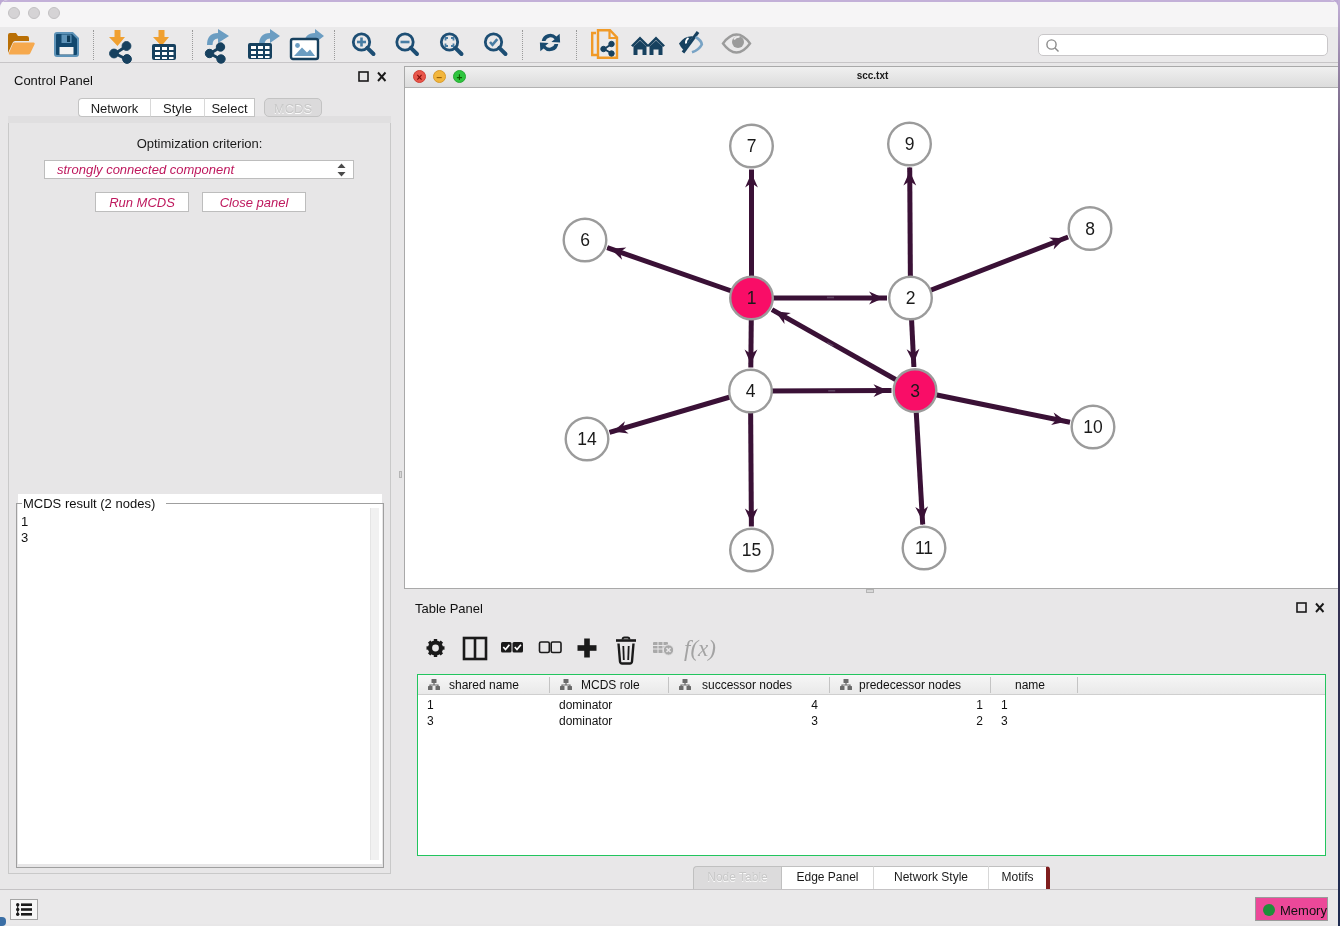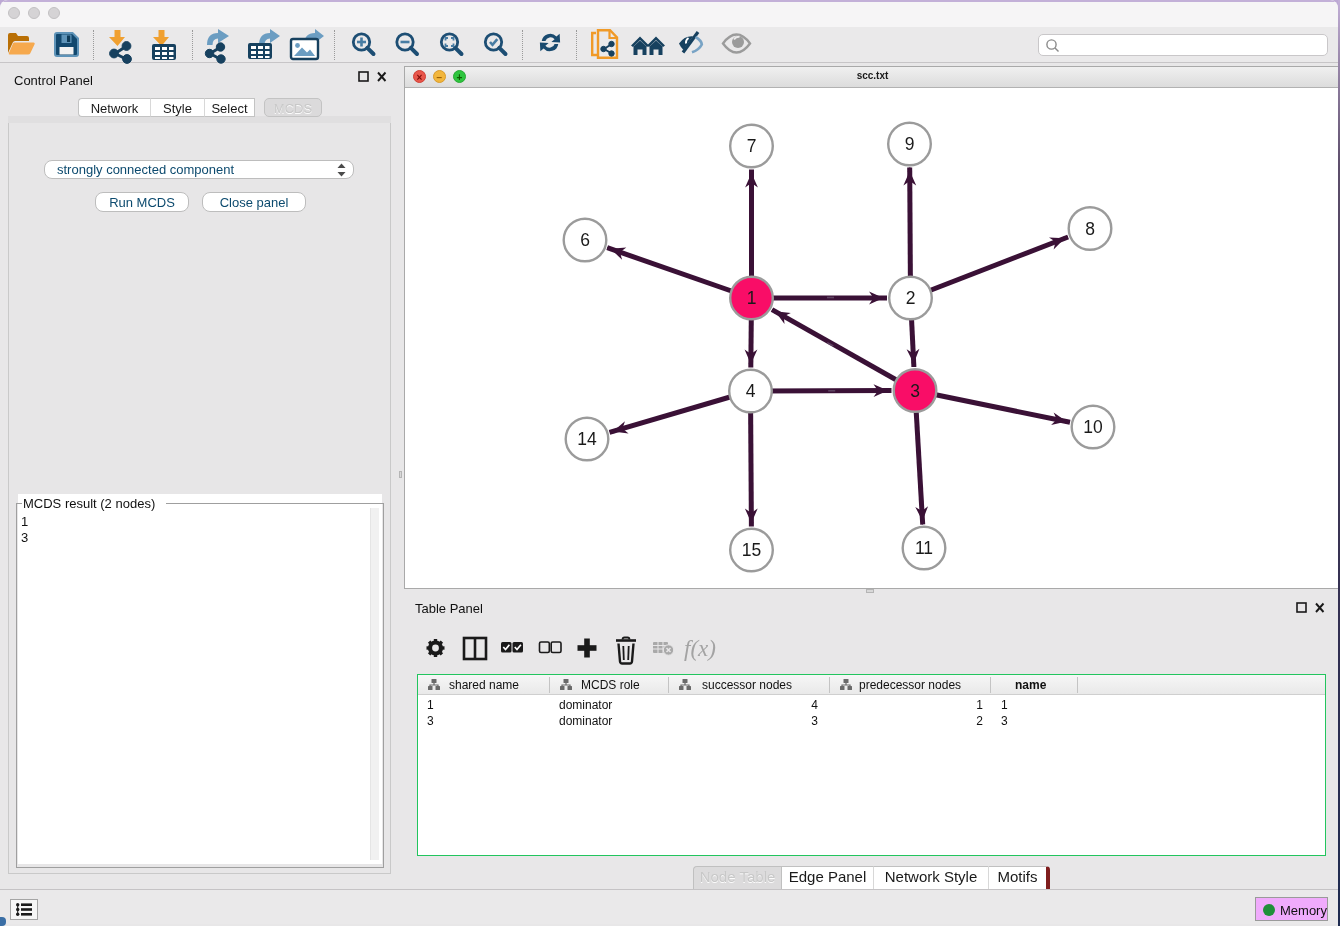--- a/index.html
+++ b/index.html
@@ -11,35 +11,35 @@
 #titletext{position:absolute;top:6px;left:0;width:100%;text-align:center;font-size:13px;color:#b7b1b9;}
 #toolbar{position:absolute;left:0;top:27px;width:100%;height:36px;background:#eae9ea;border-bottom:1px solid #c7c5c7;}
 .sep{position:absolute;top:3px;height:30px;width:0;border-left:1px dotted #9a9a9a;}
 #search{position:absolute;left:1038px;top:7px;width:290px;height:22px;background:#fff;border:1px solid #c9c7c9;border-radius:5px;}
 
 #cp-title{position:absolute;left:14px;top:73px;font-size:13px;color:#111;}
 #cp-tabs{position:absolute;left:78px;top:98px;height:19px;}
 .seg{position:absolute;top:0;height:19px;font-size:13px;color:#1a1a1a;text-align:center;line-height:19px;background:#fff;border-top:1px solid #c3c3c3;border-bottom:1px solid #c3c3c3;}
 #cp-pane{position:absolute;left:8px;top:116px;width:383px;height:758px;background:#e7e6e7;border:1px solid #c9c9c9;border-top:none;}
 #cp-band{position:absolute;left:8px;top:116px;width:383px;height:7px;background:#e0dfe0;}
-.btn{position:absolute;background:#fff;border:1px solid #bdbdbd;border-radius:8px;font-size:13px;color:#0c4a6e;text-align:center;}
+.btn{position:absolute;background:#fff;border:1px solid #bdbdbd;border-radius:0;font-size:13px;color:#be185d;text-align:center;font-style:italic;}
 #mcds-fs{position:absolute;left:16px;top:503px;width:368px;height:365px;border:1px solid #9f9f9f;}
 
 #nw{position:absolute;left:404px;top:66px;width:936px;height:523px;background:#fff;border:1px solid #a9a9a9;border-right:none;}
 #nw-tb{position:absolute;left:0;top:0;width:100%;height:21px;background:linear-gradient(#f0f0f0,#dcdcdc);border-bottom:1px solid #b2b2b2;}
 .tl2{position:absolute;top:4px;width:13px;height:13px;border-radius:50%;font-size:10px;line-height:13px;text-align:center;font-weight:700;}
 
 #tp-title{position:absolute;left:415px;top:601px;font-size:13px;color:#111;}
 #tbl{position:absolute;left:417px;top:674px;width:909px;height:182px;background:#fff;border:1px solid #22c55e;}
 #tbl-head{position:absolute;left:0;top:0;width:100%;height:20px;background:linear-gradient(#f6f6f6,#e9e9e9);border-bottom:1px solid #cfcfcf;font-size:12px;color:#111;}
 .col-sep{position:absolute;top:2px;height:16px;border-left:1px solid #c4c4c4;}
 .hd{position:absolute;top:3px;font-size:12px;color:#111;}
 .cell{position:absolute;font-size:12px;color:#111;}
 #btabs{position:absolute;left:693px;top:866px;height:20px;}
-.seg2{position:absolute;top:0;height:32px;font-size:15px;color:#1a1a1a;text-align:center;line-height:20px;background:#fff;border-top:1px solid #c0c0c0;border-bottom:1px solid #c0c0c0;}
+.seg2{position:absolute;top:0;height:32px;font-size:12px;color:#1a1a1a;text-align:center;line-height:20px;background:#fff;border-top:1px solid #c0c0c0;border-bottom:1px solid #c0c0c0;}
 
 #status{position:absolute;left:0;top:889px;width:100%;height:35px;background:#eae9ea;border-top:1px solid #c5c3c5;}
 svg text{font-family:"Liberation Sans",sans-serif;}
 </style></head>
 <body>
 <div id="win">
   <div class="abs" style="left:0;top:0;width:1338px;height:2px;background:#c3b0d8;z-index:50;"></div>
   <div id="titlebar">
     <div class="tl" style="top:7px;left:8px;background:#d5d3d5;border:1px solid #c2c0c2;"></div>
     <div class="tl" style="top:7px;left:28px;background:#d5d3d5;border:1px solid #c2c0c2;"></div>
@@ -207,20 +207,21 @@
 
   <div id="cp-title">Control Panel</div>
   <div id="cp-pane"></div>
   <div id="cp-band"></div>
   <div id="cp-tabs">
     <div class="seg" style="left:0;width:72px;border-left:1px solid #c3c3c3;border-radius:4px 0 0 4px;">Network</div>
     <div class="seg" style="left:72px;width:54px;border-left:1px solid #d8d8d8;text-align:center;">Style</div>
     <div class="seg" style="left:126px;width:51px;border-left:1px solid #d8d8d8;border-right:1px solid #c3c3c3;">Select</div>
     <div class="seg" style="left:186px;width:58px;border:1px solid #c3c3c3;border-radius:5px;background:#dbdadb;color:#c8c8c8;text-shadow:0 1px 0 rgba(255,255,255,0.9);">MCDS</div>
   </div>
+  <div class="abs" style="left:8px;top:136px;width:383px;text-align:center;font-size:13px;color:#1a1a1a;">Optimization criterion:</div>
   <div class="btn" style="left:44px;top:160px;width:310px;height:19px;line-height:18px;text-align:left;padding-left:12px;">strongly connected component
     <svg width="11" height="14" viewBox="0 0 11 14" style="position:absolute;right:6px;top:2px;">
         <path d="M5.5,0.5 L9.5,5 H1.5 Z" fill="#4a4a4a"></path>
         <path d="M5.5,13.5 L9.5,9 H1.5 Z" fill="#4a4a4a"></path>
       </svg>
   </div>
   <div class="btn" style="left:95px;top:192px;width:94px;height:20px;line-height:19px;">Run MCDS</div>
   <div class="btn" style="left:202px;top:192px;width:104px;height:20px;line-height:19px;">Close panel</div>
   <div id="mcds-fs"></div>
   <div class="abs" style="left:18px;top:494px;width:364px;height:370px;background:#fff;">
@@ -385,21 +386,21 @@
               <rect y="7" width="4.5" height="4" rx="0.5"></rect>
               <rect x="7.5" y="7" width="4.5" height="4" rx="0.5"></rect>
               <path d="M6,4 v2 M2,7 V6 h8 v1" fill="none" stroke="#6a6a6a" stroke-width="1.2"></path>
             </g>
           </g>
       </svg>
       <div class="hd" style="left:31px;">shared name</div>
       <div class="hd" style="left:163px;">MCDS role</div>
       <div class="hd" style="left:284px;">successor nodes</div>
       <div class="hd" style="left:441px;">predecessor nodes</div>
-      <div class="hd" style="left:597px;font-weight:bold;">name</div>
+      <div class="hd" style="left:597px;">name</div>
       <div class="col-sep" style="left:131px;"></div>
       <div class="col-sep" style="left:250px;"></div>
       <div class="col-sep" style="left:411px;"></div>
       <div class="col-sep" style="left:572px;"></div>
       <div class="col-sep" style="left:659px;"></div>
     </div>
     <div id="tbl-rows">
       <div class="cell" style="left:9px;top:23px;">1</div>
       <div class="cell" style="left:141px;top:23px;">dominator</div>
       <div class="cell" style="left:360px;top:23px;width:40px;text-align:right;">4</div>
@@ -425,21 +426,21 @@
             <rect x="1.2" y="1.7" width="1" height="9.6" fill="#1a1a1a"></rect>
             <circle cx="1.7" cy="1.7" r="1.7"></circle>
             <circle cx="1.7" cy="6.5" r="1.7"></circle>
             <circle cx="1.7" cy="11.3" r="1.7"></circle>
             <rect x="5" y="0.4" width="11" height="2.6"></rect>
             <rect x="5" y="5.2" width="11" height="2.6"></rect>
             <rect x="5" y="10" width="11" height="2.6"></rect>
           </g>
       </svg>
     </div>
-    <div class="abs" style="left:1255px;top:7px;width:73px;height:24px;background:#f0abfc;border:1px solid #9a9a9a;">
+    <div class="abs" style="left:1255px;top:7px;width:73px;height:24px;background:#ec4899;border:1px solid #9a9a9a;">
       <div class="abs" style="left:7px;top:6px;width:12px;height:12px;border-radius:50%;background:#1f8f3a;"></div>
       <div class="abs" style="left:24px;top:5px;font-size:13px;color:#111;">Memory</div>
     </div>
   </div>
 
   <svg width="30" height="12" viewBox="0 0 30 12" style="position:absolute;left:358px;top:71px;">
       <rect x="1" y="1" width="9" height="9" fill="none" stroke="#1a1a1a" stroke-width="1.6"></rect>
       <path d="M20,1.5 L27.5,10 M27.5,1.5 L20,10" stroke="#1a1a1a" stroke-width="1.9"></path>
     </svg>
   <svg width="30" height="12" viewBox="0 0 30 12" style="position:absolute;left:1296px;top:602px;">

